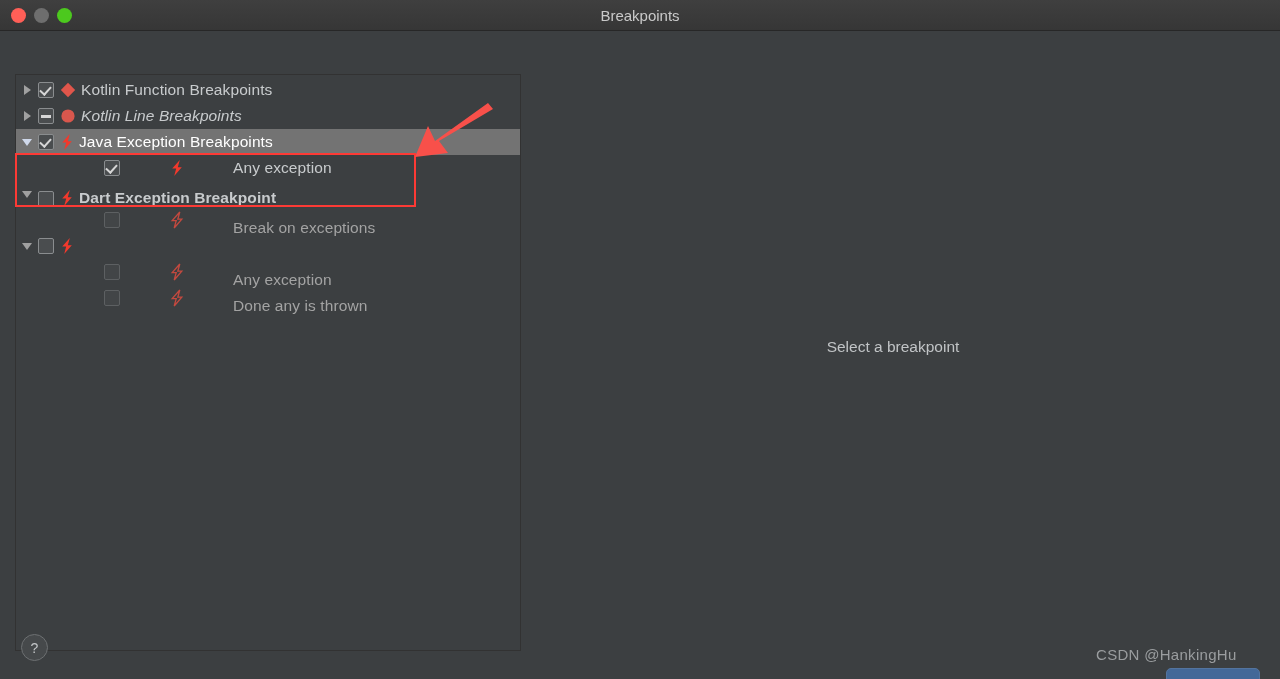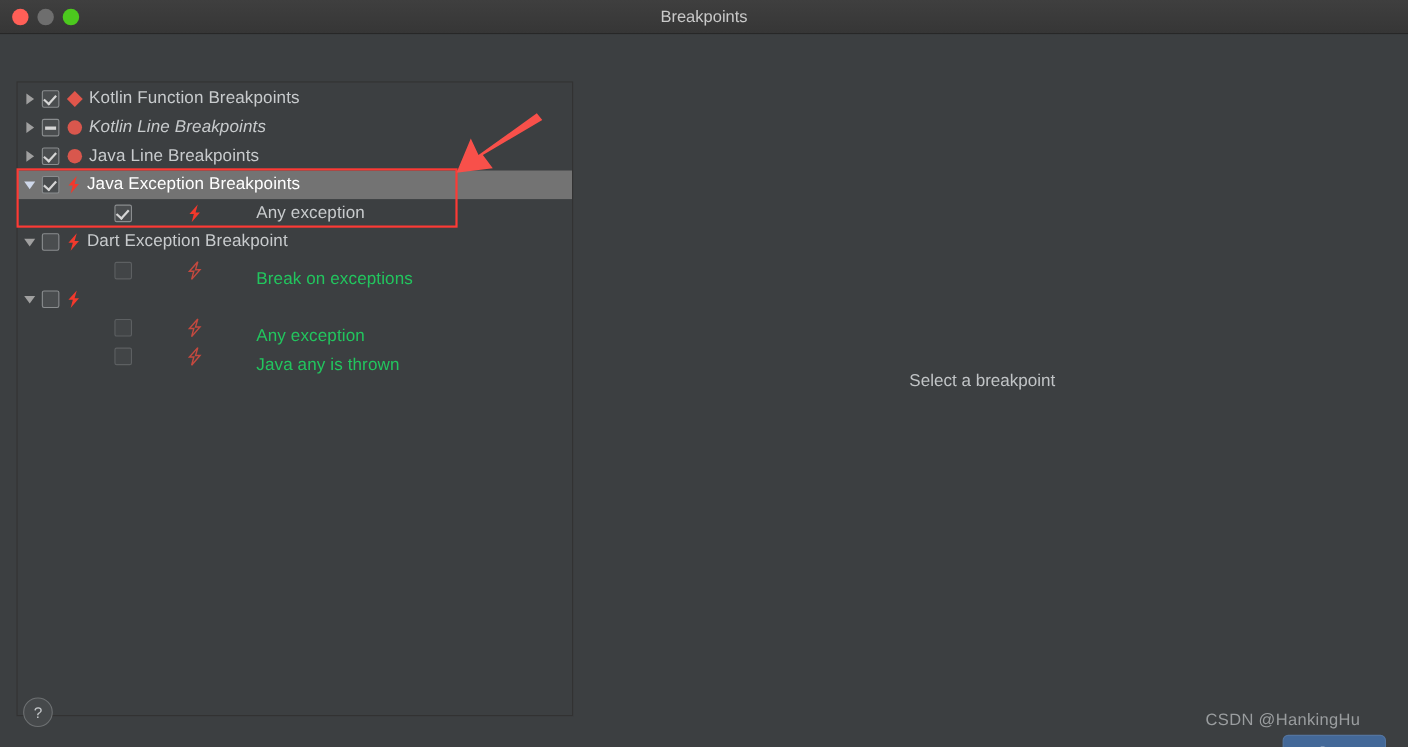--- a/index.html
+++ b/index.html
@@ -108,21 +108,21 @@
   .cb .dash {
     position:absolute; left:2px; top:6px;
     width:10px; height:3px; background:#d6d6d6;
   }
 
   .ic { flex:0 0 auto; display:inline-flex; align-items:center; justify-content:center; margin-right:4px; }
   .ic svg { display:block; }
 
   .lbl { font-size:15.5px; color:#c8cbcd; letter-spacing:0.1px; }
   .lbl.sel { color:#ffffff; }
-  .lbl.muted { color:#22c55e;margin-top:16px; }
+  .lbl.muted { color:#a3a3a3;margin-top:16px; }
 
   .indent-child { margin-left:22px;gap:44px; }
 
   
   .right-hint {
     position:absolute; left:521px; top:74px;
     width:744px; height:545px;
     display:flex; align-items:center; justify-content:center;
   }
   .right-hint span { font-size:15.5px; color:#c1c4c6; }
@@ -249,36 +249,20 @@
               <i class="dash"></i>
             </span>
             <span class="ic">
               <svg width="18" height="18" viewBox="0 0 18 18">
                 <circle cx="9" cy="9" r="6.6" fill="#d9574d"></circle>
               </svg>
             </span>
             <span class="lbl">Kotlin Line Breakpoints</span>
           </span>
         </div>
-        <div class="row">
-          <span style="display: flex; align-items: center;">
-            <span class="expander">
-              <i class="tri right"></i>
-            </span>
-            <span class="cb">
-              <i class="tick"></i>
-            </span>
-            <span class="ic">
-              <svg width="18" height="18" viewBox="0 0 18 18">
-                <circle cx="9" cy="9" r="6.6" fill="#d9574d"></circle>
-              </svg>
-            </span>
-            <span class="lbl">Java Line Breakpoints</span>
-          </span>
-        </div>
         <div class="row selected">
           <span style="display: flex; align-items: center;">
             <span class="expander">
               <i class="tri down on-sel"></i>
             </span>
             <span class="cb">
               <i class="tick"></i>
             </span>
             <span class="ic">
               <svg width="16" height="18" viewBox="0 0 16 18">
@@ -296,21 +280,21 @@
             </span>
             <span class="ic">
               <svg width="16" height="18" viewBox="0 0 16 18">
                 <path d="M10.8 1 L3.2 9.6 H7.2 L5.2 17 L12.8 8.2 H8.8 Z" fill="#f2392c"></path>
               </svg>
             </span>
             <span class="lbl">Any exception</span>
           </span>
         </div>
         <div class="row">
-          <span style="display: flex; align-items: center;">
+          <span style="display: flex; align-items: flex-end; font-weight: bold;">
             <span class="expander">
               <i class="tri down"></i>
             </span>
             <span class="cb"></span>
             <span class="ic">
               <svg width="16" height="18" viewBox="0 0 16 18">
                 <path d="M10.8 1 L3.2 9.6 H7.2 L5.2 17 L12.8 8.2 H8.8 Z" fill="#f2392c"></path>
               </svg>
             </span>
             <span class="lbl">Dart Exception Breakpoint</span>
@@ -355,21 +339,21 @@
         </div>
         <div class="row">
           <span class="indent-child" style="display: flex; align-items: center;">
             <span class="expander"></span>
             <span class="cb dim"></span>
             <span class="ic">
               <svg width="16" height="18" viewBox="0 0 16 18">
                 <path d="M10.8 1 L3.2 9.6 H7.2 L5.2 17 L12.8 8.2 H8.8 Z" fill="none" stroke="#c4493f" stroke-width="1.3"></path>
               </svg>
             </span>
-            <span class="lbl muted">Java any is thrown</span>
+            <span class="lbl muted">Done any is thrown</span>
           </span>
         </div>
       </div>
   </div>
 
   <div class="right-hint">
     <span>Select a breakpoint</span>
   </div>
 
   <div class="help-btn">

